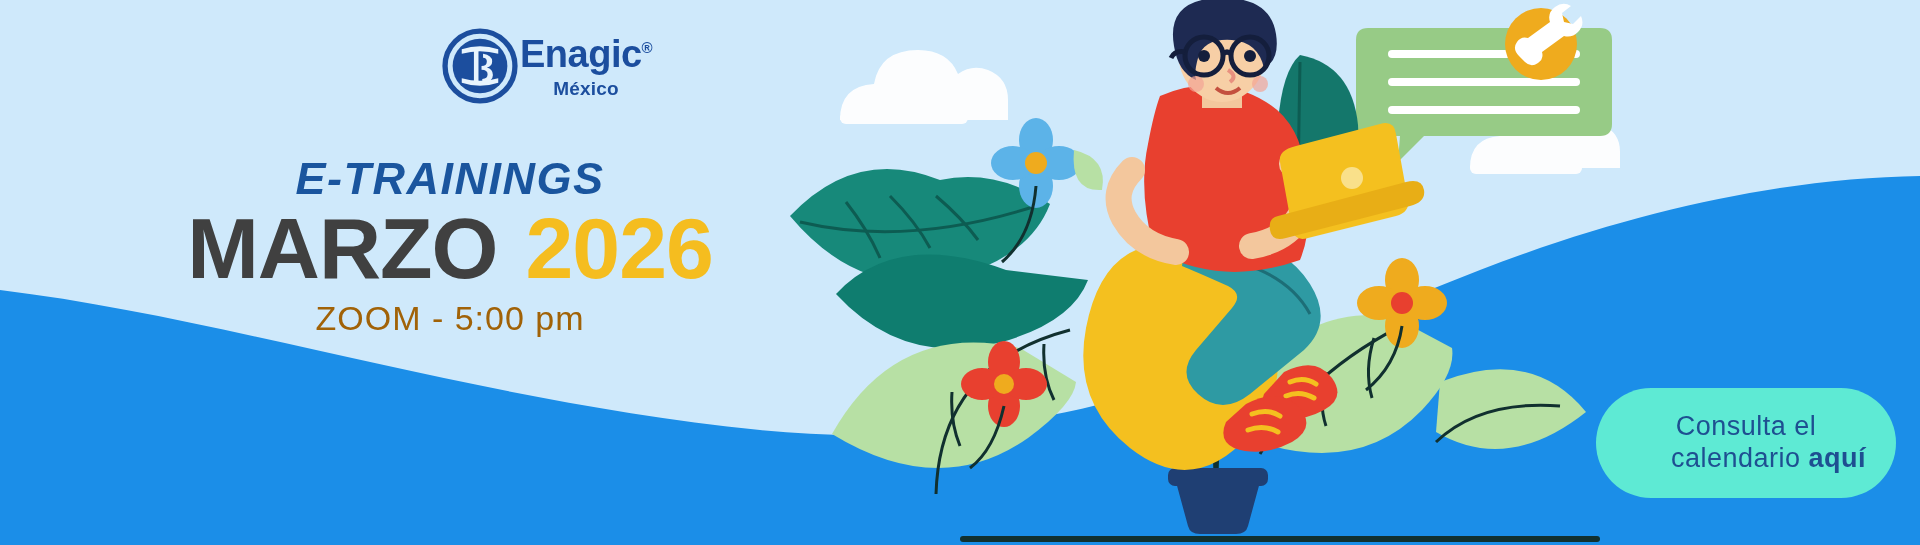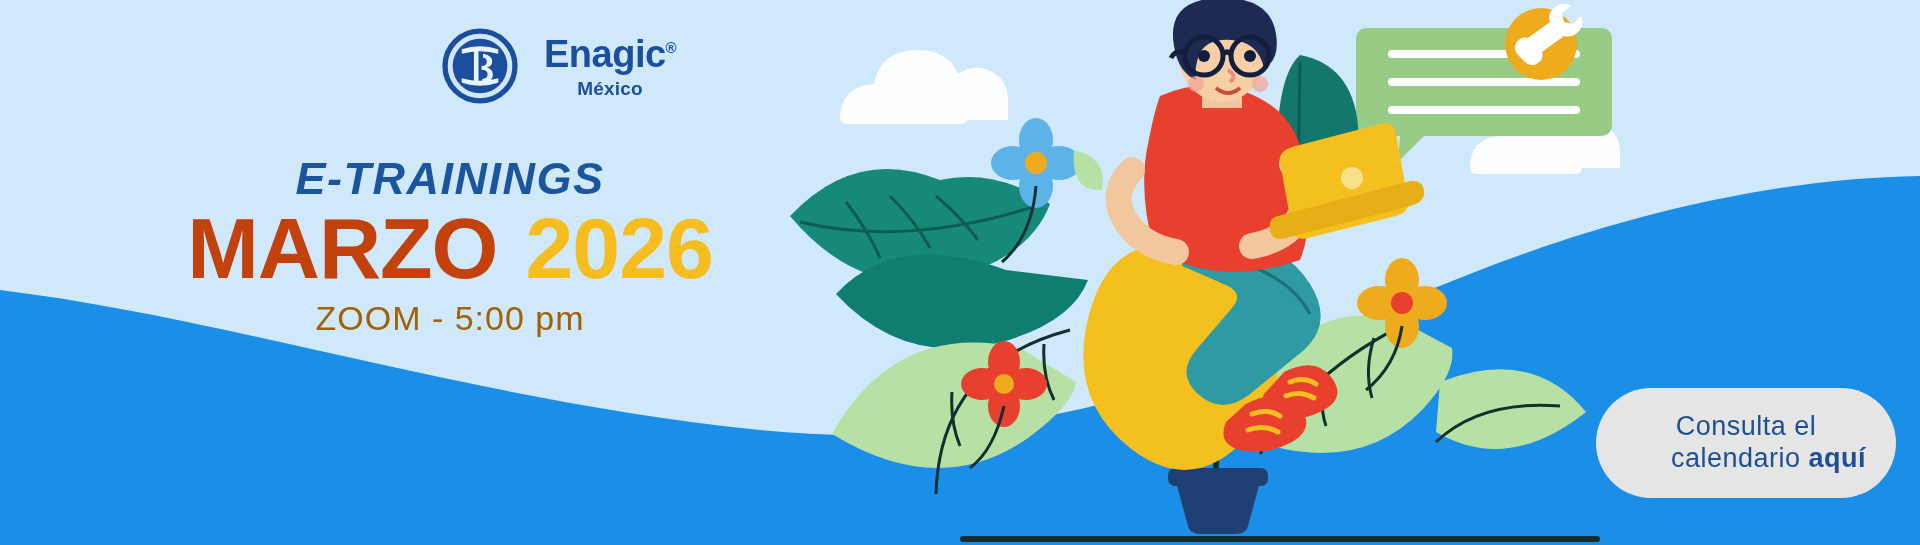--- a/index.html
+++ b/index.html
@@ -11,21 +11,21 @@
   #banner{
     position:relative;width:1920px;height:545px;overflow:hidden;
     background:#cfe9fb;
   }
   .layer{position:absolute;top:0;left:0;width:1920px;height:545px;}
   svg{display:block;}
 
   
   #logo-block{
     position:absolute;left:442px;top:28px;
-    display:flex;align-items:center;gap:26px;
+    display:flex;align-items:center;gap:2px;
   }
   #logo-mark{width:76px;height:76px;flex:0 0 auto;}
   #logo-words{display:flex;flex-direction:column;line-height:1;}
   #logo-wordmark{
     font-size:38px;font-weight:700;color:#1c4e9e;letter-spacing:-0.5px;
     position:relative;white-space:nowrap;
   }
   #logo-reg{font-size:15px;vertical-align:super;font-weight:700;}
   #logo-sub{
     font-size:19px;font-weight:700;color:#1c4e9e;
@@ -37,35 +37,35 @@
     position:absolute;left:0px;top:156px;width:900px;text-align:center;
   }
   #etrainings{
     font-size:45px;font-weight:700;color:#1a559e;letter-spacing:1.5px;
     line-height:1;margin:0 0 4px 0;font-style:italic;
   }
   #monthline{
     line-height:1;margin:0;white-space:nowrap;
   }
   #month{
-    font-size:86px;font-weight:700;color:#c2410c;letter-spacing:-1px;
+    font-size:86px;font-weight:700;color:#404040;letter-spacing:-1px;
   }
   #year{
     font-size:86px;font-weight:700;color:#f5bd1f;letter-spacing:-1px;
     margin-left:28px;
   }
   #timeline{
     font-size:34px;font-weight:400;color:#a16207;letter-spacing:1px;
     margin-top:8px;
   }
 
   
   #cta{
     position:absolute;left:1596px;top:388px;width:300px;height:110px;
-    background:#e5e5e5;border-radius:58px;
+    background:#5eead4;border-radius:58px;
     display:flex;flex-direction:column;align-items:center;justify-content:center;
     color:#1e4f91;line-height:1.18;cursor:pointer;
     box-sizing:border-box;padding:0 12px;
   }
   #cta-line1{font-size:27px;font-weight:400;letter-spacing:0.5px;}
   #cta-line2{font-size:27px;font-weight:400;letter-spacing:0.5px;white-space:nowrap;margin-left:45px;}
   #cta-line2 b{font-weight:700;}
 </style>
 </head>
 <body>

